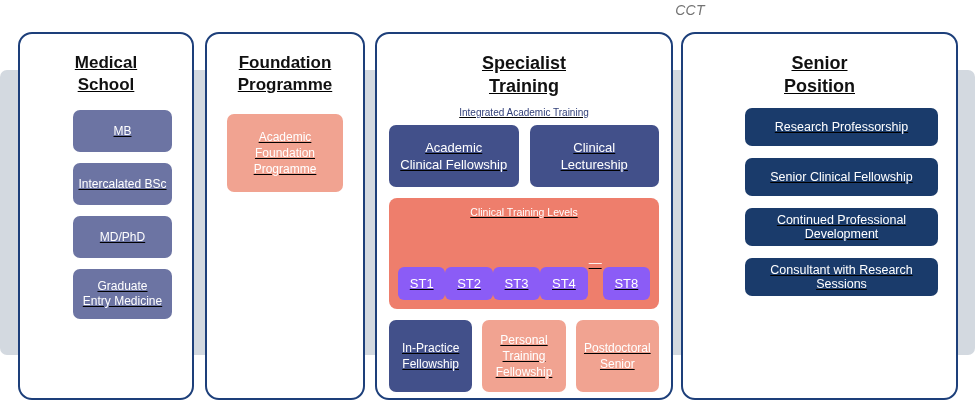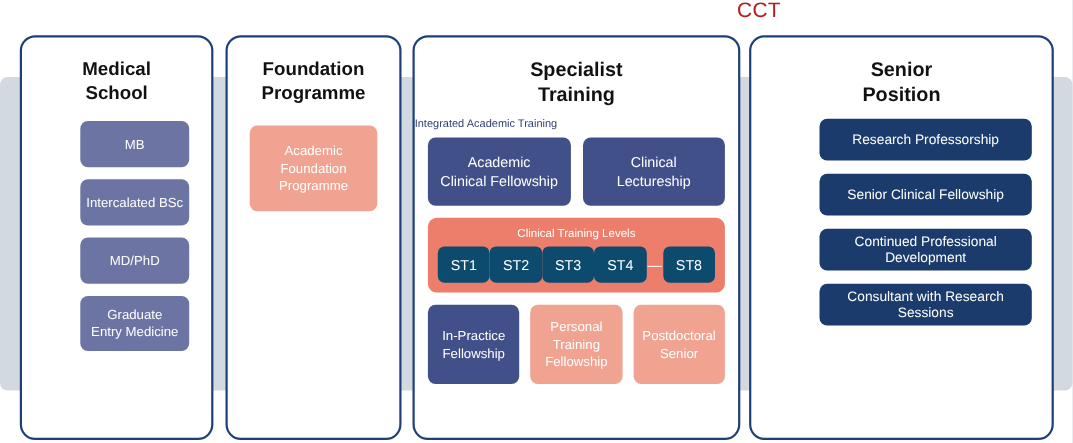--- a/index.html
+++ b/index.html
@@ -14,46 +14,47 @@
 
   
   .band{
     position:absolute;left:0;top:70px;width:975px;height:285px;
     background:#d3d9e0;border-radius:7px;
   }
 
   
   .cct{
     position:absolute;top:0px;left:600px;width:180px;
-    text-align:center;font-size:19px;color:#b91c1c;
-    letter-spacing:.3px;line-height:20px;
+    text-align:center;font-size:14px;color:#737373;
+    letter-spacing:.3px;line-height:20px;font-style:italic;
   }
 
   
   .card{
     position:absolute;top:32px;height:368px;
     background:#ffffff;
     border:2px solid #1d3f7a;
     border-radius:14px;
     box-sizing:border-box;
+    text-decoration:underline;
   }
   #card-medical{left:18px;width:176px;}
   #card-foundation{left:205px;width:160px;}
   #card-specialist{left:375px;width:298px;}
   #card-senior{left:681px;width:277px;}
 
   .card-title{
     text-align:center;font-weight:bold;color:#111111;
     font-size:17px;line-height:22px;
     margin-top:18px;white-space:pre-line;
   }
   #card-specialist .card-title,#card-senior .card-title{font-size:18px;line-height:23px;}
 
   .subtitle{
-    text-align:left;color:#33417a;font-size:10px;
+    text-align:center;color:#33417a;font-size:10px;
     margin-top:8px;line-height:13px;
   }
 
   .box{
     display:flex;align-items:center;justify-content:center;
     text-align:center;color:#ffffff;
     border-radius:6px;box-sizing:border-box;
     white-space:pre-line;
   }
 
@@ -83,21 +84,21 @@
   .sp-nav{
     background:#42508a;flex:1;height:62px;font-size:13px;line-height:17px;
     border-radius:7px;
   }
   .ctl{
     margin-top:11px;background:#ee7e6c;border-radius:8px;padding:6px 9px 9px;
   }
   .ctl-label{text-align:center;color:#ffffff;font-size:10.5px;line-height:16px;}
   .ctl-row{display:flex;align-items:center;justify-content:space-between;margin-top:4px;}
   .st{
-    background:#0c4a6e;width:57px;height:33px;font-size:13px;border-radius:6px;
+    background:#8b5cf6;width:57px;height:33px;font-size:13px;border-radius:6px;margin-top:43px;
   }
   .st-dash{color:#ffffff;font-size:13px;line-height:33px;padding:0 1px;}
   .sp-row2{display:flex;gap:10px;margin-top:11px;}
   .sp-b{
     flex:1;height:72px;font-size:12px;line-height:16px;border-radius:7px;
   }
   .sp-b.navy{background:#42508a;}
   .sp-b.salmon{background:#f1a391;}
 
   

